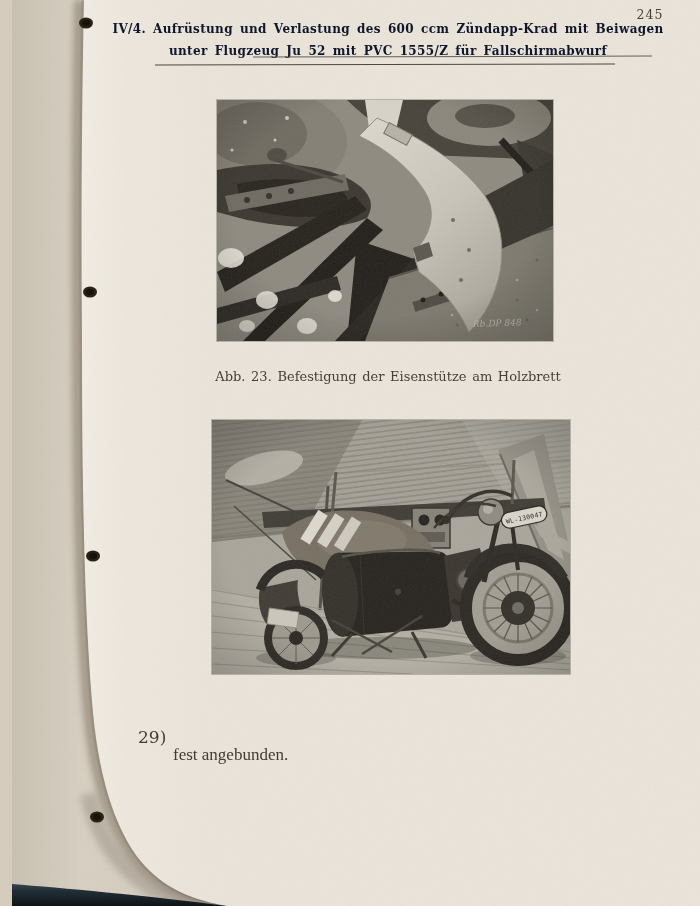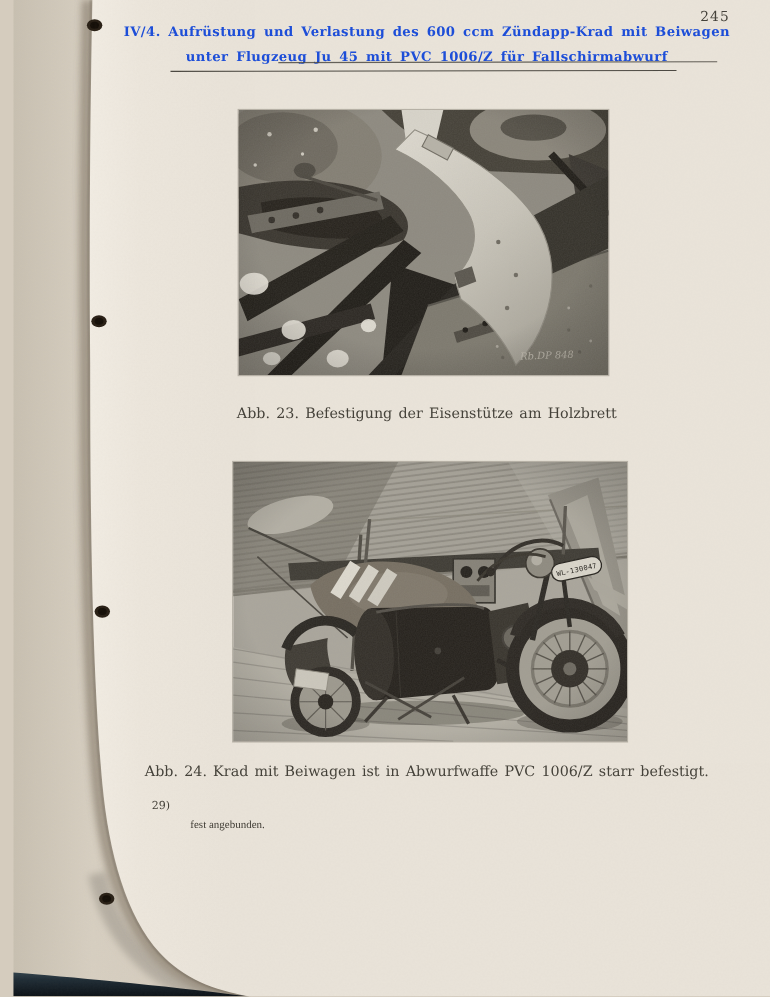--- a/index.html
+++ b/index.html
@@ -4,29 +4,29 @@
 <style>
   html,body{margin:0;padding:0;background:#d5ccbe;}
   #page{position:relative;width:700px;height:906px;overflow:hidden;
         font-family:"DejaVu Serif","Liberation Serif",serif;color:#3e3b33;}
   .abs{position:absolute;}
   .noselect{user-select:none;margin-left:12px;}
   
   .pagenum{left:612px;top:7px;width:52px;text-align:center;font-size:12.5px;
            letter-spacing:1px;color:#45423a;}
   .hline{left:80px;width:592px;text-align:center;font-weight:bold;font-size:12px;
-         letter-spacing:.35px;word-spacing:2.5px;color:#1d4ed8;}
+         letter-spacing:.35px;word-spacing:2.5px;color:#0f172a;}
   .h1{top:22px;} .h2{top:44px;}
   .rule{background:#4c4942;height:1px;}
   .rule-a{left:241px;top:55.5px;width:399px;transform:rotate(-.12deg);opacity:.85;}
   .rule-b{left:143px;top:64px;width:460px;height:1.3px;transform:rotate(-.1deg);}
   .caption{text-align:center;font-size:13px;word-spacing:1.5px;color:#45423a;}
   .cap1{left:155px;top:369px;width:442px;}
   .cap2{left:100px;top:694px;width:552px;}
-  .para{font-size:10px;color:#403d35;white-space:nowrap;}
+  .para{font-size:17px;color:#403d35;white-space:nowrap;}
   .pmark{left:126px;top:727px;}
   .pl1{left:159px;top:727px;word-spacing:1.1px;letter-spacing:.1px;}
   .pl2{left:161px;top:745px;font-family:Liberation Serif, serif;}
   .photo{box-shadow:0 0 0 1px rgba(90,84,72,.35);}
   svg{display:block;}
 </style>
 </head>
 <body>
 
 <div id="page" class="noselect">
@@ -81,21 +81,21 @@
       <ellipse cx="85" cy="817" rx="4" ry="3.2" fill="#150f08"></ellipse>
     </g>
 
     <path d="M 0 884 C 50 888 130 895 215 906 L 0 906 Z" fill="url(#wedgeGrad)"></path>
 
     <rect width="700" height="906" filter="url(#papernoise)" opacity=".55"></rect>
   </svg>
 
   <div class="abs pagenum">245</div>
   <div class="abs hline h1">IV/4. Aufrüstung und Verlastung des 600 ccm Zündapp-Krad mit Beiwagen</div>
-  <div class="abs hline h2">unter Flugzeug Ju 45 mit PVC 1006/Z für Fallschirmabwurf</div>
+  <div class="abs hline h2">unter Flugzeug Ju 52 mit PVC 1555/Z für Fallschirmabwurf</div>
   <div class="abs rule rule-a"></div>
   <div class="abs rule rule-b"></div>
 
   <svg class="abs photo" style="left:205px;top:100px;" width="336" height="241" viewBox="0 0 336 241" role="img">
     <defs>
       <linearGradient id="boardGrad" x1="150" y1="30" x2="290" y2="200" gradientUnits="userSpaceOnUse">
         <stop offset="0" stop-color="#dcd8ce"></stop>
           <stop offset=".5" stop-color="#c9c5ba"></stop>
         <stop offset="1" stop-color="#a9a59a"></stop>
       </linearGradient>
@@ -296,18 +296,17 @@
     <polygon points="322,104 358,122 358,134 328,116" fill="#aba79c"></polygon>
 
     <g transform="translate(288,94) rotate(-12)">
       <rect x="0" y="0" width="46" height="16" rx="8" fill="#dad6cb" stroke="#26231e" stroke-width="1.2"></rect>
       <text x="23" y="11" text-anchor="middle" font-size="6.4" letter-spacing=".3" font-family="DejaVu Sans Mono, monospace" fill="#1f1c17">WL-130047</text>
     </g>
     <rect width="358" height="254" fill="url(#vign2)"></rect>
     <rect width="358" height="254" filter="url(#grainP)" opacity=".55"></rect>
   </svg>
 
-  <div class="abs caption cap2">Abb. 24. Krad mit Beiwagen ist in Abwurfwaffe PVC 1006/Z starr befestigt.</div>
 
   <div class="abs para pmark">29)</div>
   <div class="abs para pl2">fest angebunden.</div>
 
 </div>
 
 </body></html>

